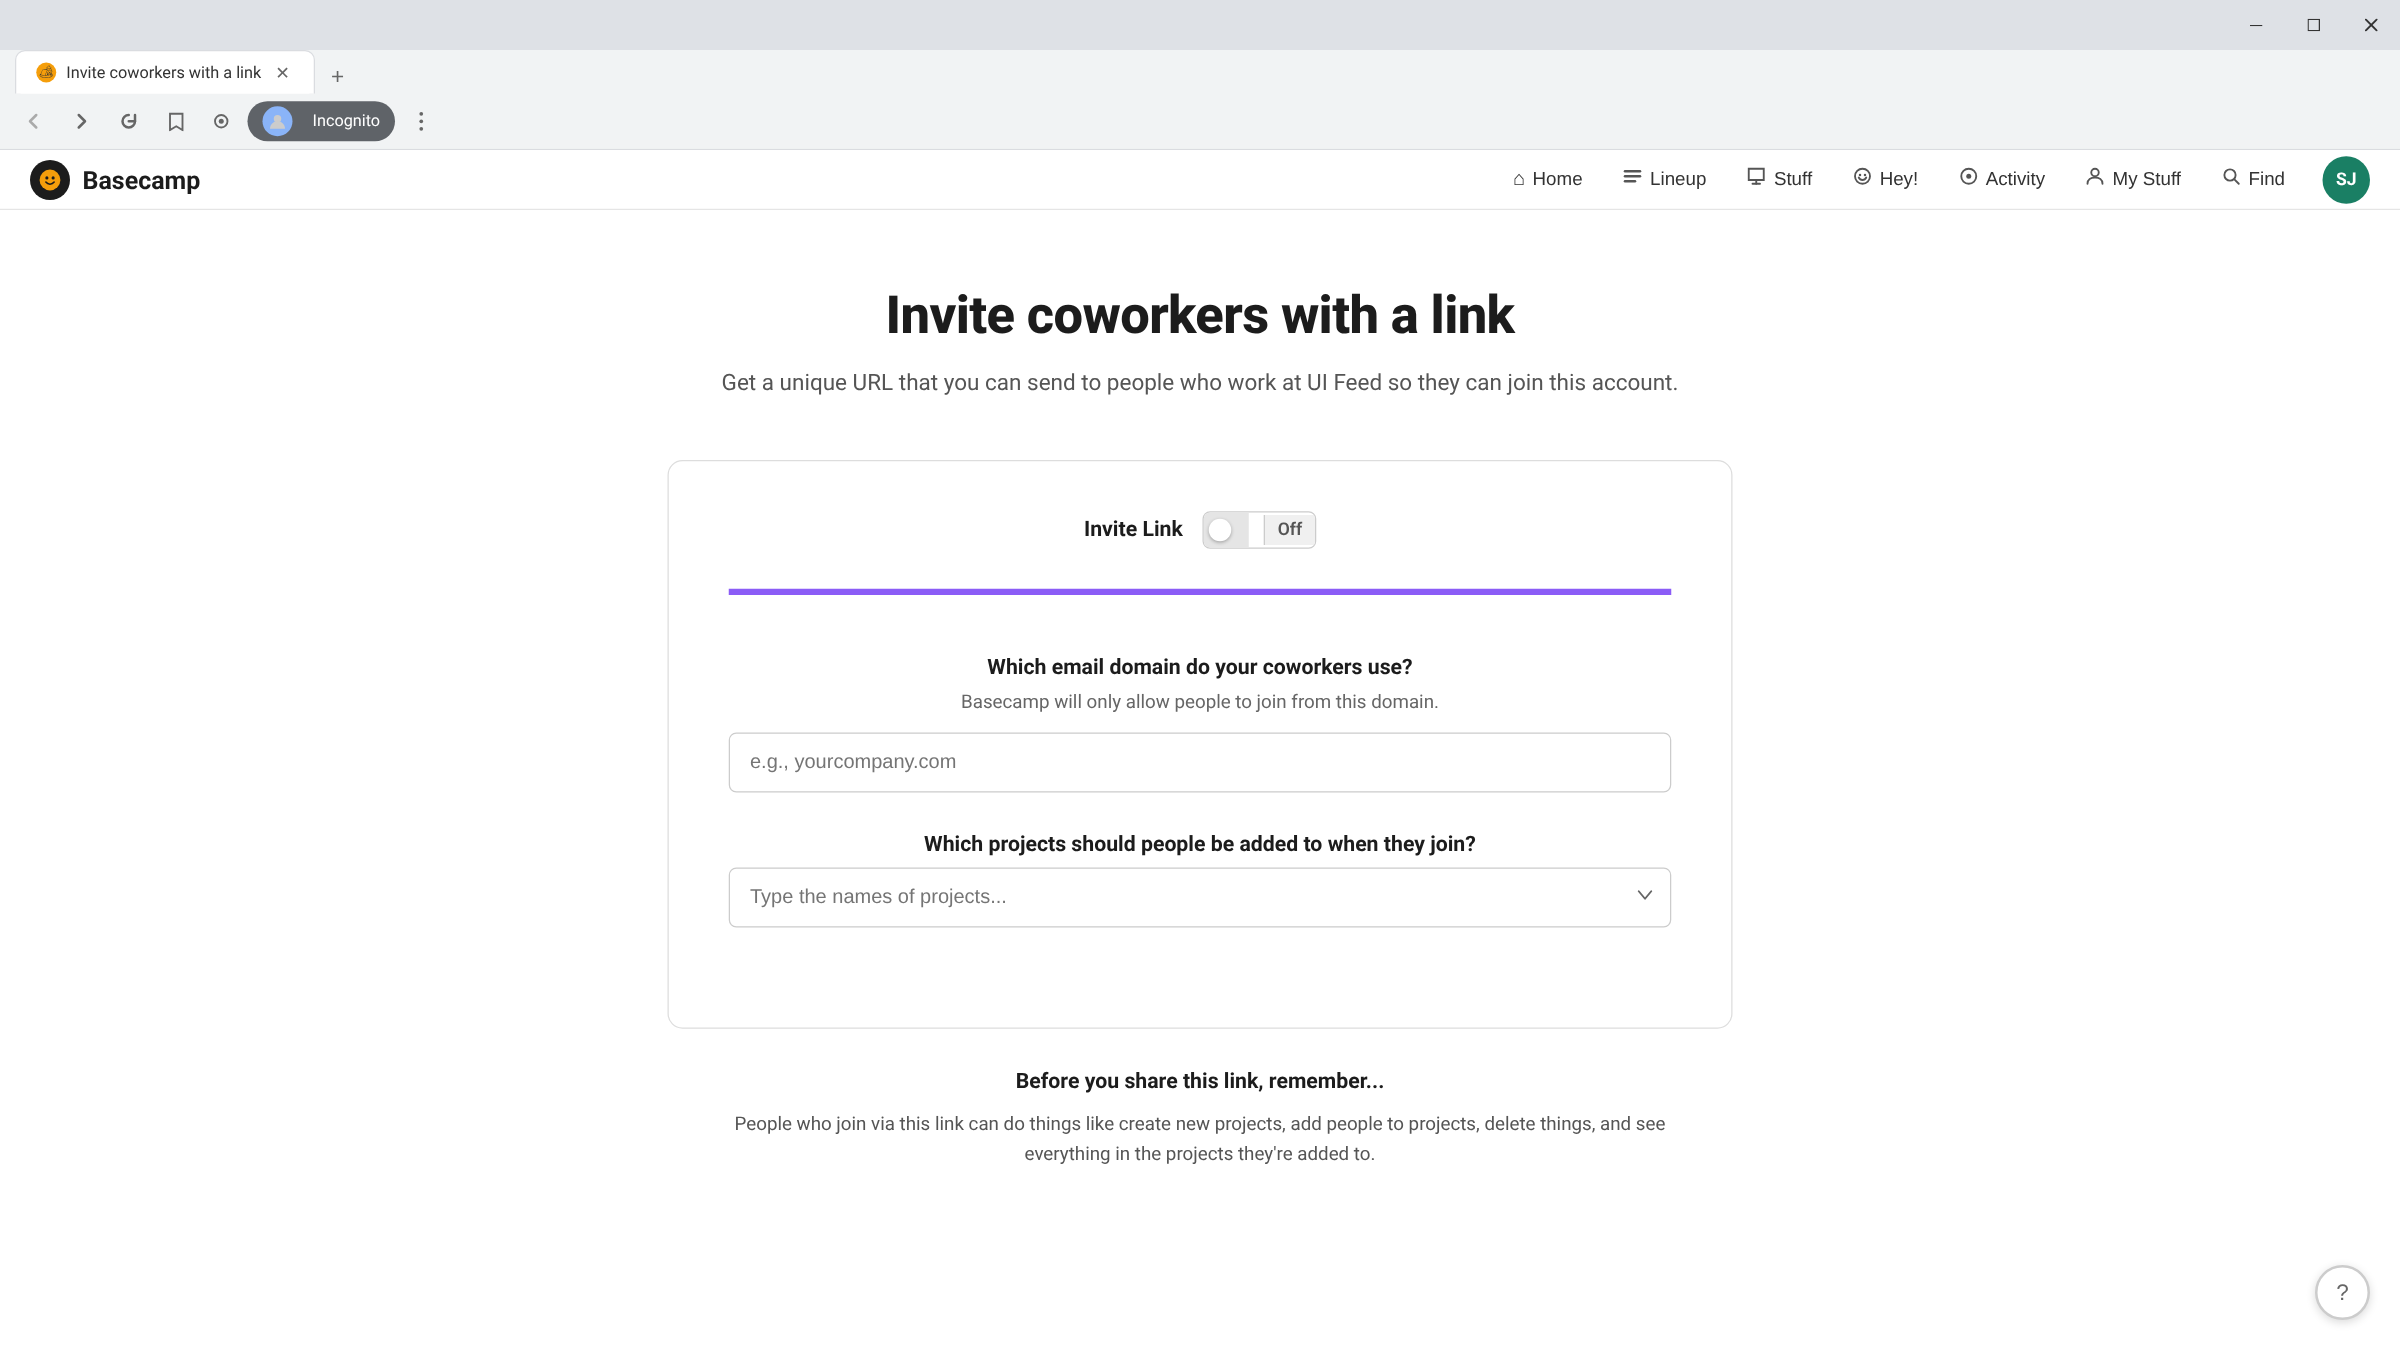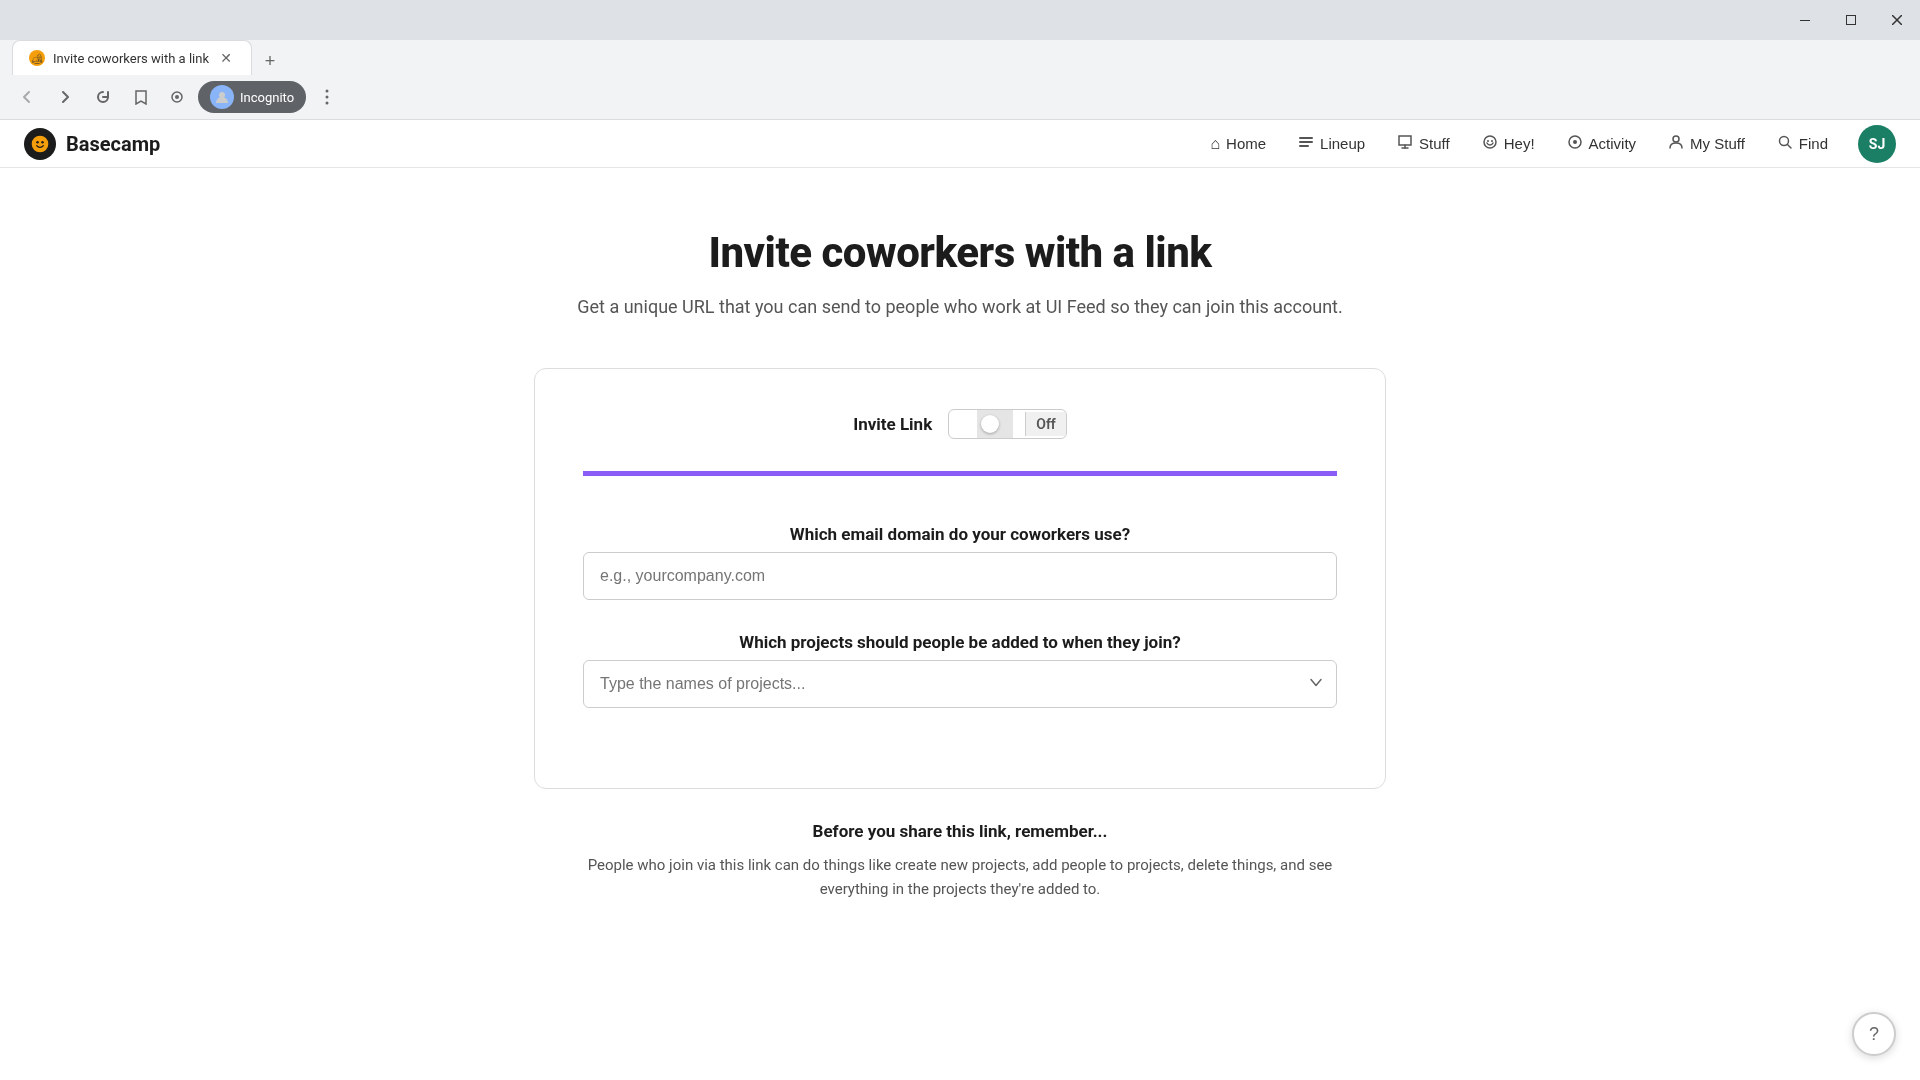--- a/index.html
+++ b/index.html
@@ -131,21 +131,21 @@
       display: flex;
       align-items: center;
       justify-content: center;
       color: #666;
       font-size: 16px;
     }
 
     .incognito-badge {
       display: flex;
       align-items: center;
-      gap: 6px;
+      gap: 16px;
       background: #5f6368;
       color: #fff;
       border-radius: 20px;
       padding: 4px 12px;
       font-size: 13px;
     }
 
     .incognito-avatar {
       width: 24px;
       height: 24px;
@@ -283,21 +283,20 @@
       color: #1c1c1c;
     }
 
     .toggle-container {
       display: flex;
       align-items: center;
       gap: 12px;
       border: 1px solid #ccc;
       border-radius: 6px;
       overflow: hidden;
-      padding-left: 28px;
     }
 
     .toggle-track {
       width: 36px;
       height: 28px;
       background: #e5e5e5;
       display: flex;
       align-items: center;
       padding: 0 4px;
       cursor: pointer;
@@ -623,20 +622,21 @@
       <div class="toggle-container">
         <div class="toggle-track">
           <div class="toggle-thumb"></div>
         </div>
         <span class="toggle-off-label">Off</span>
       </div>
     </div>
 
     <div class="form-section">
       <p class="section-label">Which email domain do your coworkers use?</p>
+      <p class="section-desc">Basecamp will only allow people to join from this domain.</p>
       <input class="text-input" type="text" placeholder="e.g., yourcompany.com" style="">
     </div>
 
     <div class="form-section">
       <p class="section-label">Which projects should people be added to when they join?</p>
       <div class="select-wrapper">
         <input class="select-input" type="text" placeholder="Type the names of projects..." style="">
         <span class="select-arrow">
           <svg width="14" height="14" viewBox="0 0 14 14">
               <path d="M2 4l5 6 5-6" fill="none" stroke="#666" stroke-width="1.5" stroke-linecap="round" stroke-linejoin="round"></path>

